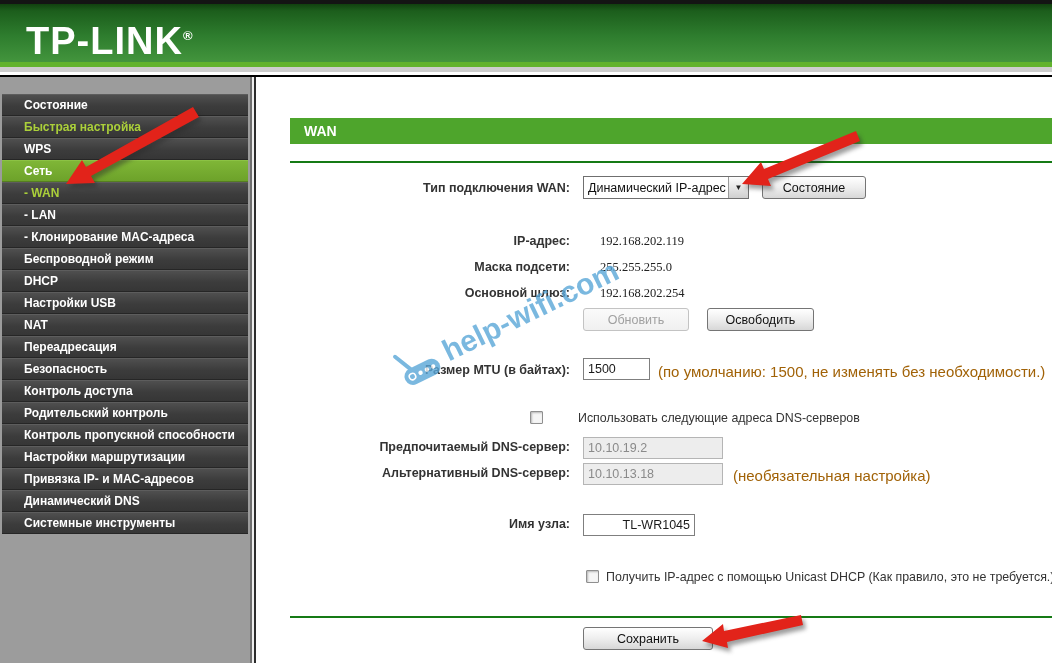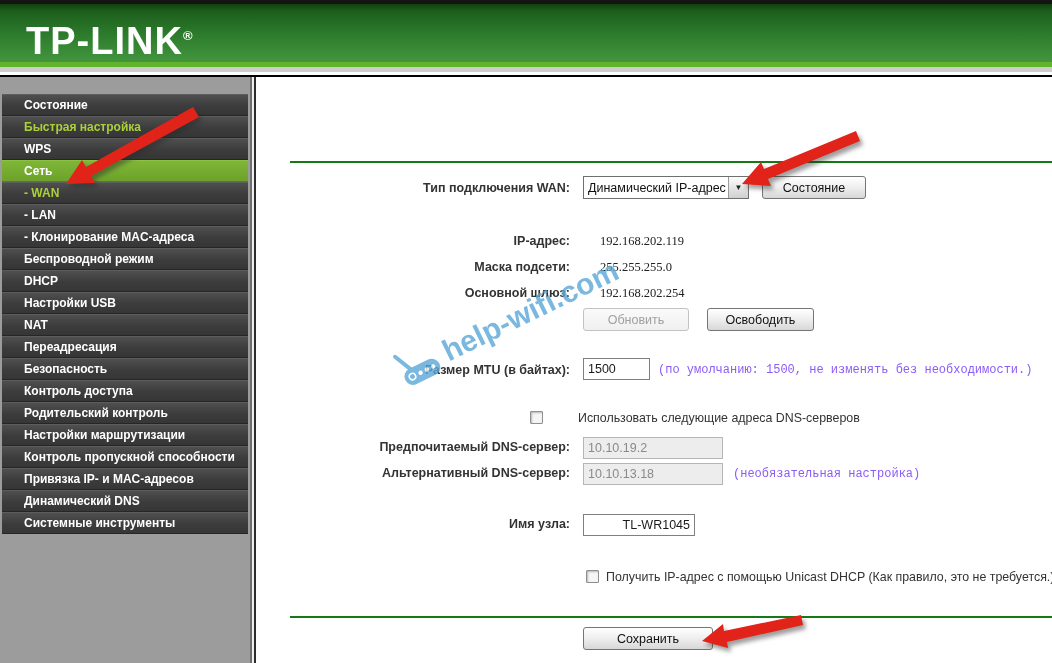--- a/index.html
+++ b/index.html
@@ -36,21 +36,21 @@
   
   .wan-bar{position:absolute;left:290px;top:118px;width:762px;height:26px;
     background:var(--wan-bar,#4ea52c);color:#fff;font-size:14px;font-weight:bold;
     line-height:26px;padding-left:14px;}
   .green-line{position:absolute;left:290px;width:762px;height:2px;background:var(--separator-green,#157a15);}
   .line-top{top:161px;}
   .line-bottom{top:616px;}
 
   .flabel{position:absolute;right:482px;font-size:12.5px;font-weight:bold;color:#333;white-space:nowrap;}
   .fvalue{position:absolute;left:600px;font-size:12.5px;color:#222;white-space:nowrap;font-family:Liberation Serif, serif;}
-  .fnote{position:absolute;font-size:12px;color:#8b5cf6;white-space:nowrap;font-family:Liberation Mono, monospace;}
+  .fnote{position:absolute;font-size:15px;color:#a16207;white-space:nowrap;}
   .cblabel{position:absolute;font-size:12.4px;color:#333;white-space:nowrap;}
 
   .input{position:absolute;height:22px;border:1px solid #7f7f7f;background:#fff;color:#1a1a1a;
     font-family:Liberation Sans, sans-serif;font-size:12.5px;padding:2px 4px;}
   .input:disabled,.input.dis{background:#ededed;color:#8a8a8a;border:1px solid #b5b5b5;}
 
   .btn{position:absolute;height:23px;border:1px solid #757575;border-radius:3px;
     background:linear-gradient(180deg,#ffffff 0%,#eeeeee 50%,#d7d7d7 100%);
     font-family:"Liberation Sans",sans-serif;font-size:12.5px;color:#111;
     text-align:center;cursor:pointer;padding:0;}
@@ -100,31 +100,32 @@
         <div class="menu-item">- LAN</div>
         <div class="menu-item">- Клонирование MAC-адреса</div>
         <div class="menu-item">Беспроводной режим</div>
         <div class="menu-item">DHCP</div>
         <div class="menu-item">Настройки USB</div>
         <div class="menu-item">NAT</div>
         <div class="menu-item">Переадресация</div>
         <div class="menu-item">Безопасность</div>
         <div class="menu-item">Контроль доступа</div>
         <div class="menu-item">Родительский контроль</div>
+        <div class="menu-item">Контроль пропускной способности</div>
         <div class="menu-item">Настройки маршрутизации</div>
-        <div class="menu-item">Контроль пропускной способности</div>
         <div class="menu-item">Привязка IP- и MAC-адресов</div>
         <div class="menu-item">Динамический DNS</div>
         <div class="menu-item">Системные инструменты</div>
       </nav>
   </div>
   <div class="sb-b1"></div>
   <div class="sb-b2"></div>
   <div class="sb-b3"></div>
 
+  <div class="wan-bar"><span>WAN</span></div>
   <div class="green-line line-top"></div>
 
   <span class="flabel" style="top:181px">Тип подключения WAN:</span>
   <div class="select">
     <span class="select-text">Динамический IP-адрес</span>
     <span class="select-btn">▼</span>
   </div>
   <button class="btn" style="left:762px;top:176px;width:104px">Состояние</button>
 
   <span class="flabel" style="top:234px">IP-адрес:</span>

